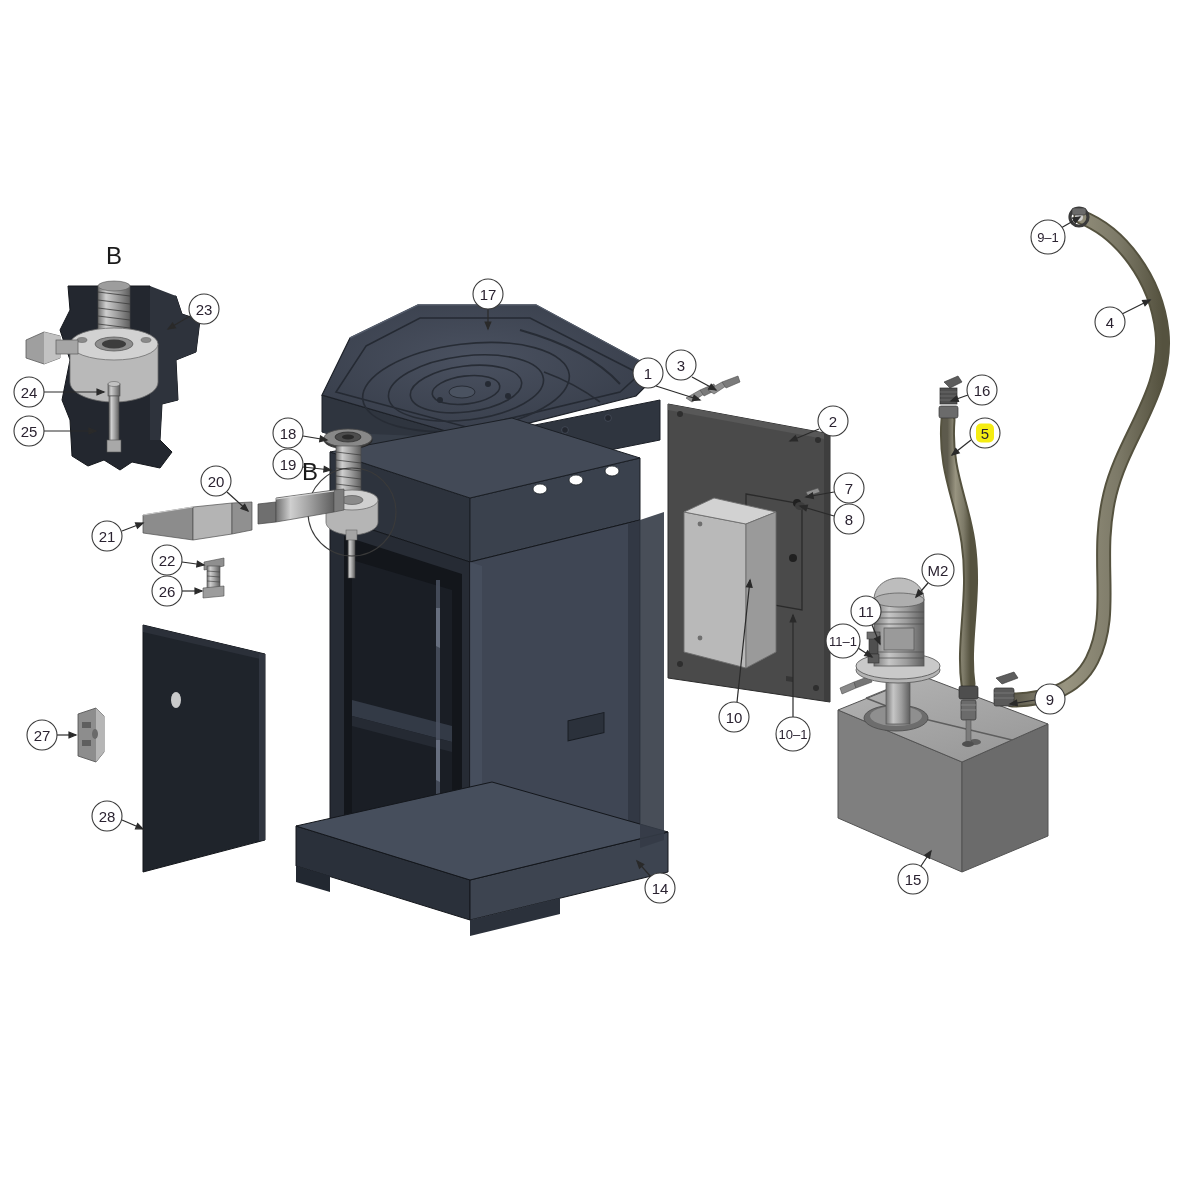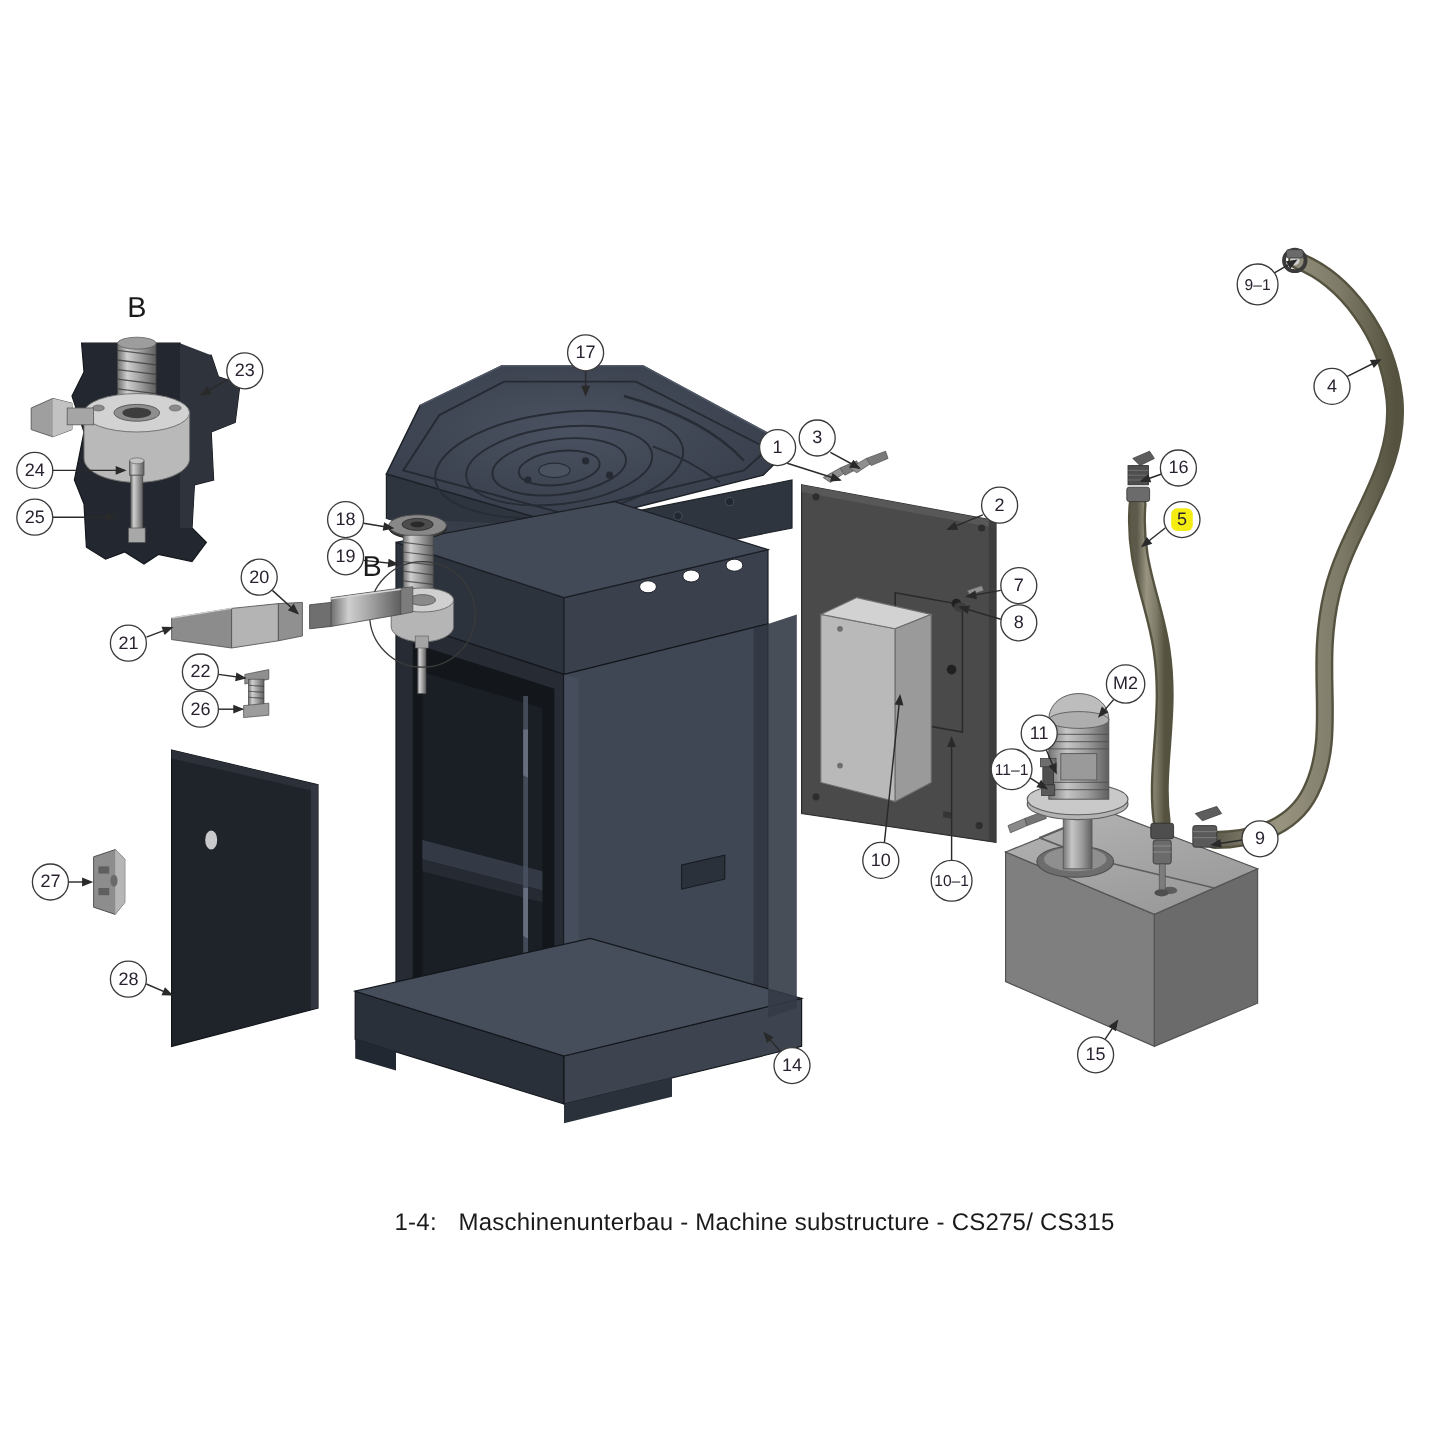--- a/index.html
+++ b/index.html
@@ -547,19 +547,14 @@
           <text x="938" y="570" text-anchor="middle" dominant-baseline="central" font-family="&quot;Liberation Sans&quot;,&quot;DejaVu Sans&quot;,sans-serif" font-size="15" fill="#2a2230">M2</text>
         </g>
       </g>
 
     <g id="detail-letters">
         <text x="114" y="264" text-anchor="middle" font-family="&quot;Liberation Sans&quot;,&quot;DejaVu Sans&quot;,sans-serif" font-size="24" fill="#1a1a1a">B</text>
         <text x="310" y="480" text-anchor="middle" font-family="&quot;Liberation Sans&quot;,&quot;DejaVu Sans&quot;,sans-serif" font-size="24" fill="#1a1a1a">B</text>
       </g>
   </svg>
 
-  <div class="caption">
-    <span class="cap-inner">
-      <span class="cap-num">1-4:</span><span>Maschinenunterbau - Machine substructure - CS275/ CS315</span>
-    </span>
-  </div>
 
 </div>
 
 </body></html>

